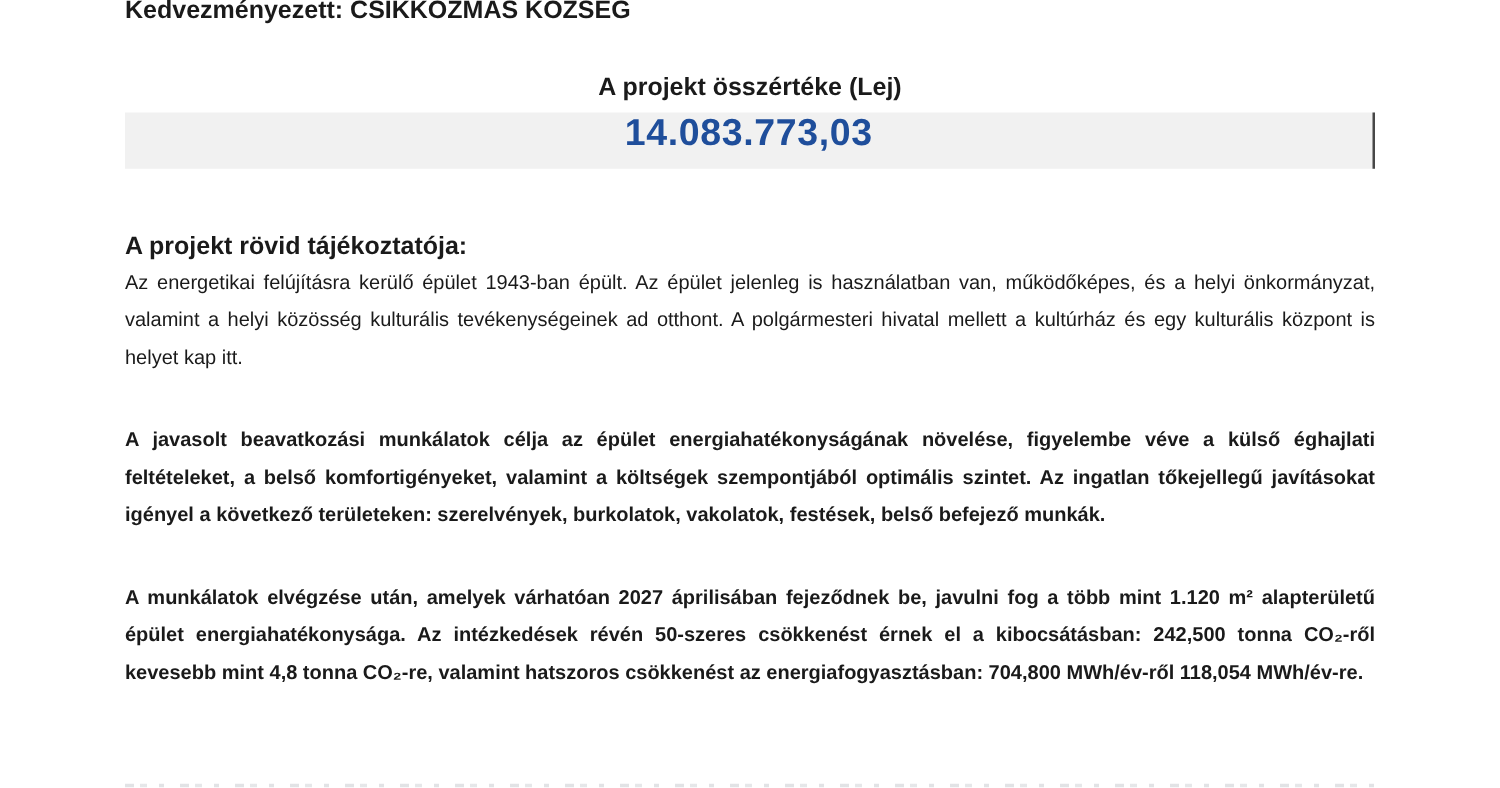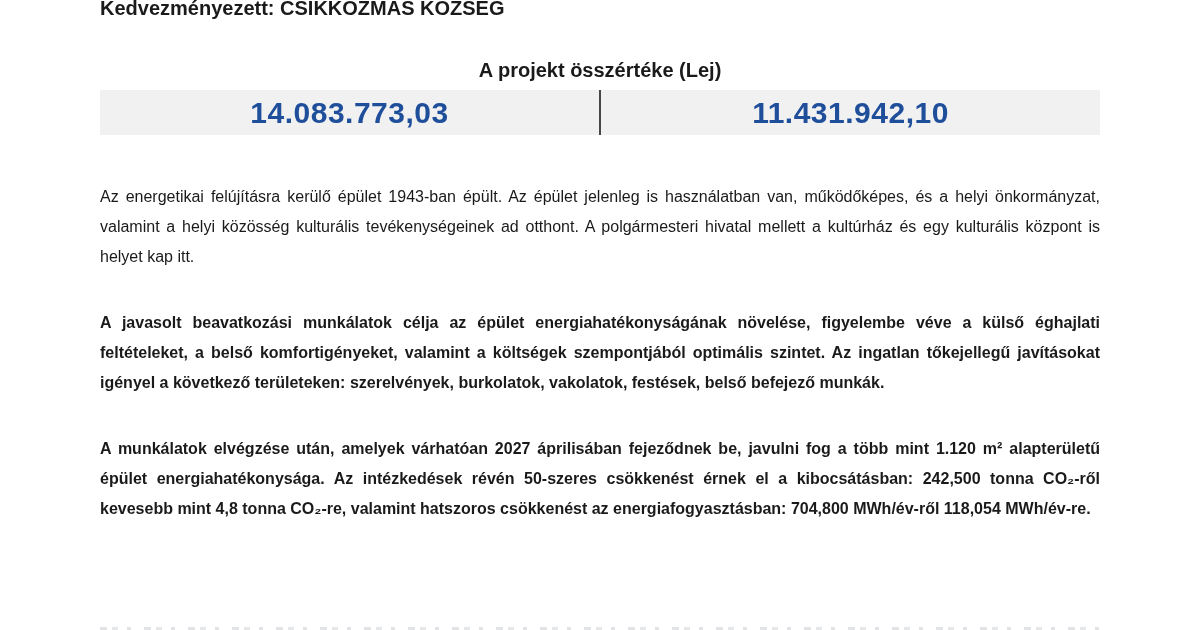--- a/index.html
+++ b/index.html
@@ -42,21 +42,20 @@
   }
   .fund-header {
     flex: 1;
     text-align: center;
     font-weight: bold;
     font-size: 20px;
     line-height: 26px;
   }
   .fund-values {
     display: flex;
-    align-items: center;
     margin-top: 7px;
     height: 45px;
     background: var(--band-background, #f1f1f1);
   }
   .fund-value {
     flex: 1;
     text-align: center;
     font-weight: bold;
     font-size: 30px;
     color: var(--value-text, #1f4e9b);
@@ -114,25 +113,25 @@
     <h1 class="top-line">Kedvezményezett: CSÍKKOZMÁS KÖZSÉG</h1>
   </header>
 
   <section class="fund">
     <div class="fund-headers">
       <div class="fund-header">A projekt összértéke (Lej)</div>
     </div>
     <div class="fund-values">
       <div class="fund-value">14.083.773,03</div>
       <div class="fund-divider"></div>
-      <div class="fund-value">11.431.942,10</div>
     </div>
   </section>
 
   <section class="body-text">
+    <h2 class="body-heading">A projekt rövid tájékoztatója:</h2>
     <p>Az energetikai felújításra kerülő épület 1943-ban épült. Az épület jelenleg is használatban van, működőképes, és a helyi önkormányzat, valamint a helyi közösség kulturális tevékenységeinek ad otthont. A polgármesteri hivatal mellett a kultúrház és egy kulturális központ is helyet kap itt.</p>
     <p>A javasolt beavatkozási munkálatok célja az épület energiahatékonyságának növelése, figyelembe véve a külső éghajlati feltételeket, a belső komfortigényeket, valamint a költségek szempontjából optimális szintet. Az ingatlan tőkejellegű javításokat igényel a következő területeken: szerelvények, burkolatok, vakolatok, festések, belső befejező munkák.</p>
     <p>A munkálatok elvégzése után, amelyek várhatóan 2027 áprilisában fejeződnek be, javulni fog a több mint 1.120 m² alapterületű épület energiahatékonysága. Az intézkedések révén 50-szeres csökkenést érnek el a kibocsátásban: 242,500 tonna CO₂-ről kevesebb mint 4,8 tonna CO₂-re, valamint hatszoros csökkenést az energiafogyasztásban: 704,800 MWh/év-ről 118,054 MWh/év-re.</p>
   </section>
 
 </div>
 
 <div class="clipped-bottom"></div>
 
 </body></html>

